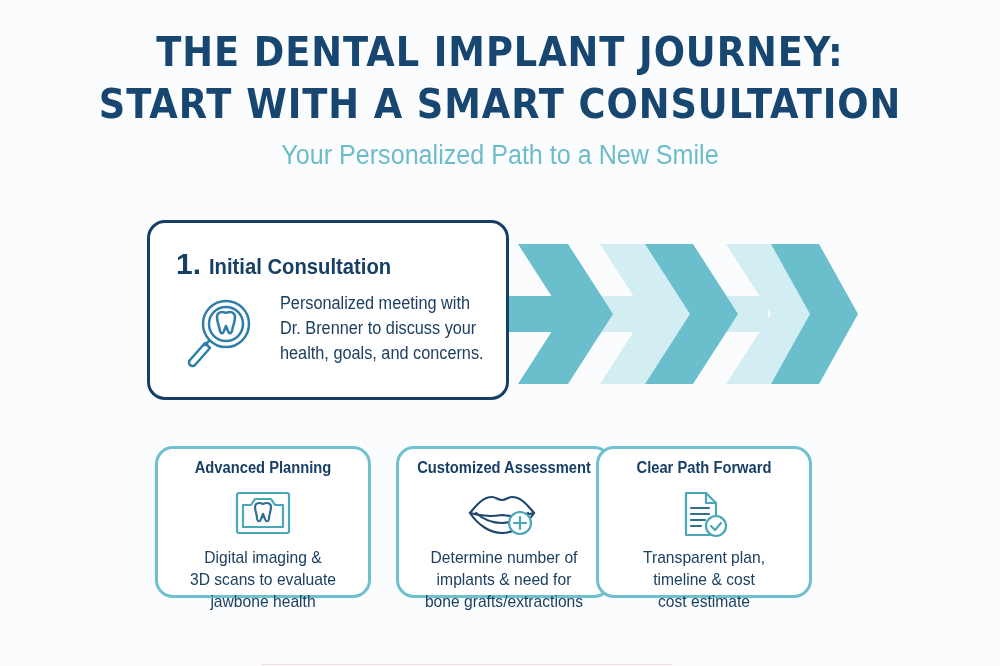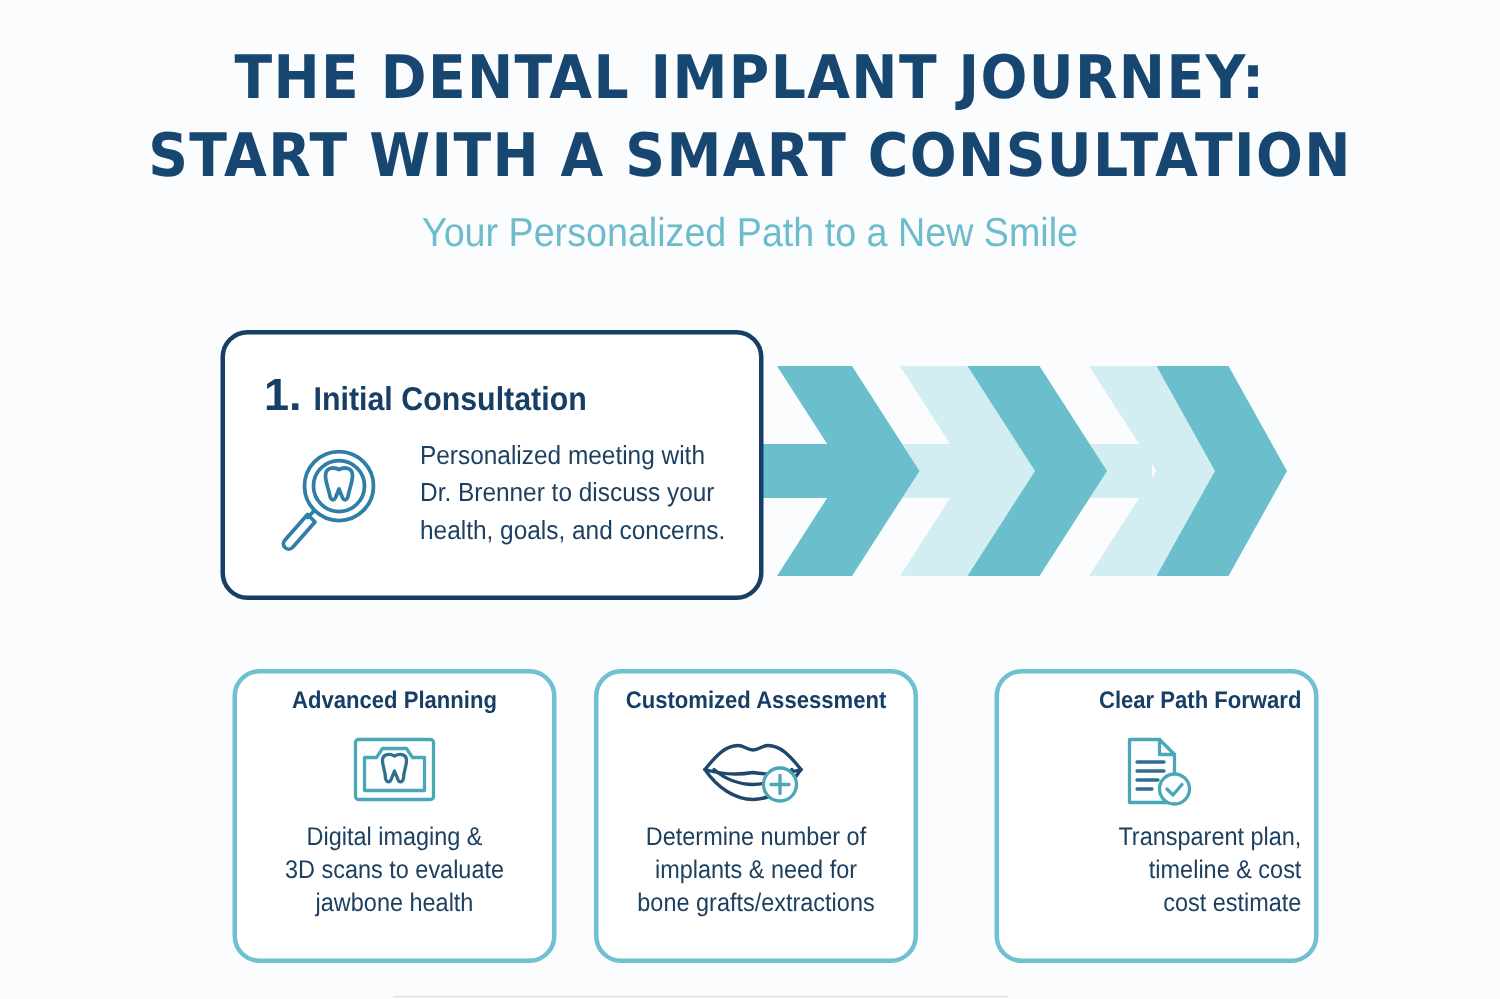--- a/index.html
+++ b/index.html
@@ -46,21 +46,21 @@
   .main-card .htext { font-size: 22px; transform: scaleX(0.92); transform-origin: left; display: inline-block; }
   .main-card .icon {
     position: absolute; left: 36px; top: 74px; width: 66px; height: 74px;
   }
   .main-card .desc {
     position: absolute; left: 130px; top: 68px; width: 225px;
     font-size: 17.5px; line-height: 25px; color: #1d3f60;
     transform: scaleX(0.93); transform-origin: left;
   }
   .card {
-    position: absolute; top: 446px; width: 216px; height: 196px;
+    position: absolute; top: 446px; width: 216px; height: 152px;
     border: 3px solid #70c1cf;
     border-radius: 18px;
     background: #ffffff;
     text-align: center;
   }
   .card .ctitle {
     position: absolute; left: 0; top: 10px; width: 100%;
     font-weight: bold; font-size: 16px; color: #173f66;
     transform: scaleX(0.92);
   }
@@ -144,21 +144,21 @@
     <circle cx="52" cy="32" r="11" fill="#ffffff" stroke="#4aa7b8"></circle>
     <path d="M52 26 v12 M46 32 h12" stroke="#4aa7b8"></path>
   </svg>
   <div class="cdesc">
     <div>Determine number of</div>
     <div>implants &amp; need for</div>
     <div>bone grafts/extractions</div>
   </div>
 </div>
 
-<div class="card" style="left:663px;text-align:right;">
+<div class="card" style="left:596px;">
   <div class="ctitle">Clear Path Forward</div>
   <svg class="cicon" width="56" height="48" viewBox="0 0 56 48" fill="none" stroke="#4aa7b8" stroke-width="2.2" stroke-linecap="round" stroke-linejoin="round">
     <path d="M10 2 h20 l10 10 v32 h-30 z"></path>
     <path d="M30 2 v10 h10"></path>
     <path d="M15 17 h18 M15 23 h18 M15 29 h14 M15 35 h10" stroke="#2f6f90"></path>
     <circle cx="40" cy="35" r="10" fill="#ffffff"></circle>
     <path d="M35 35 l4 4 l6-7"></path>
   </svg>
   <div class="cdesc">
     <div>Transparent plan,</div>

